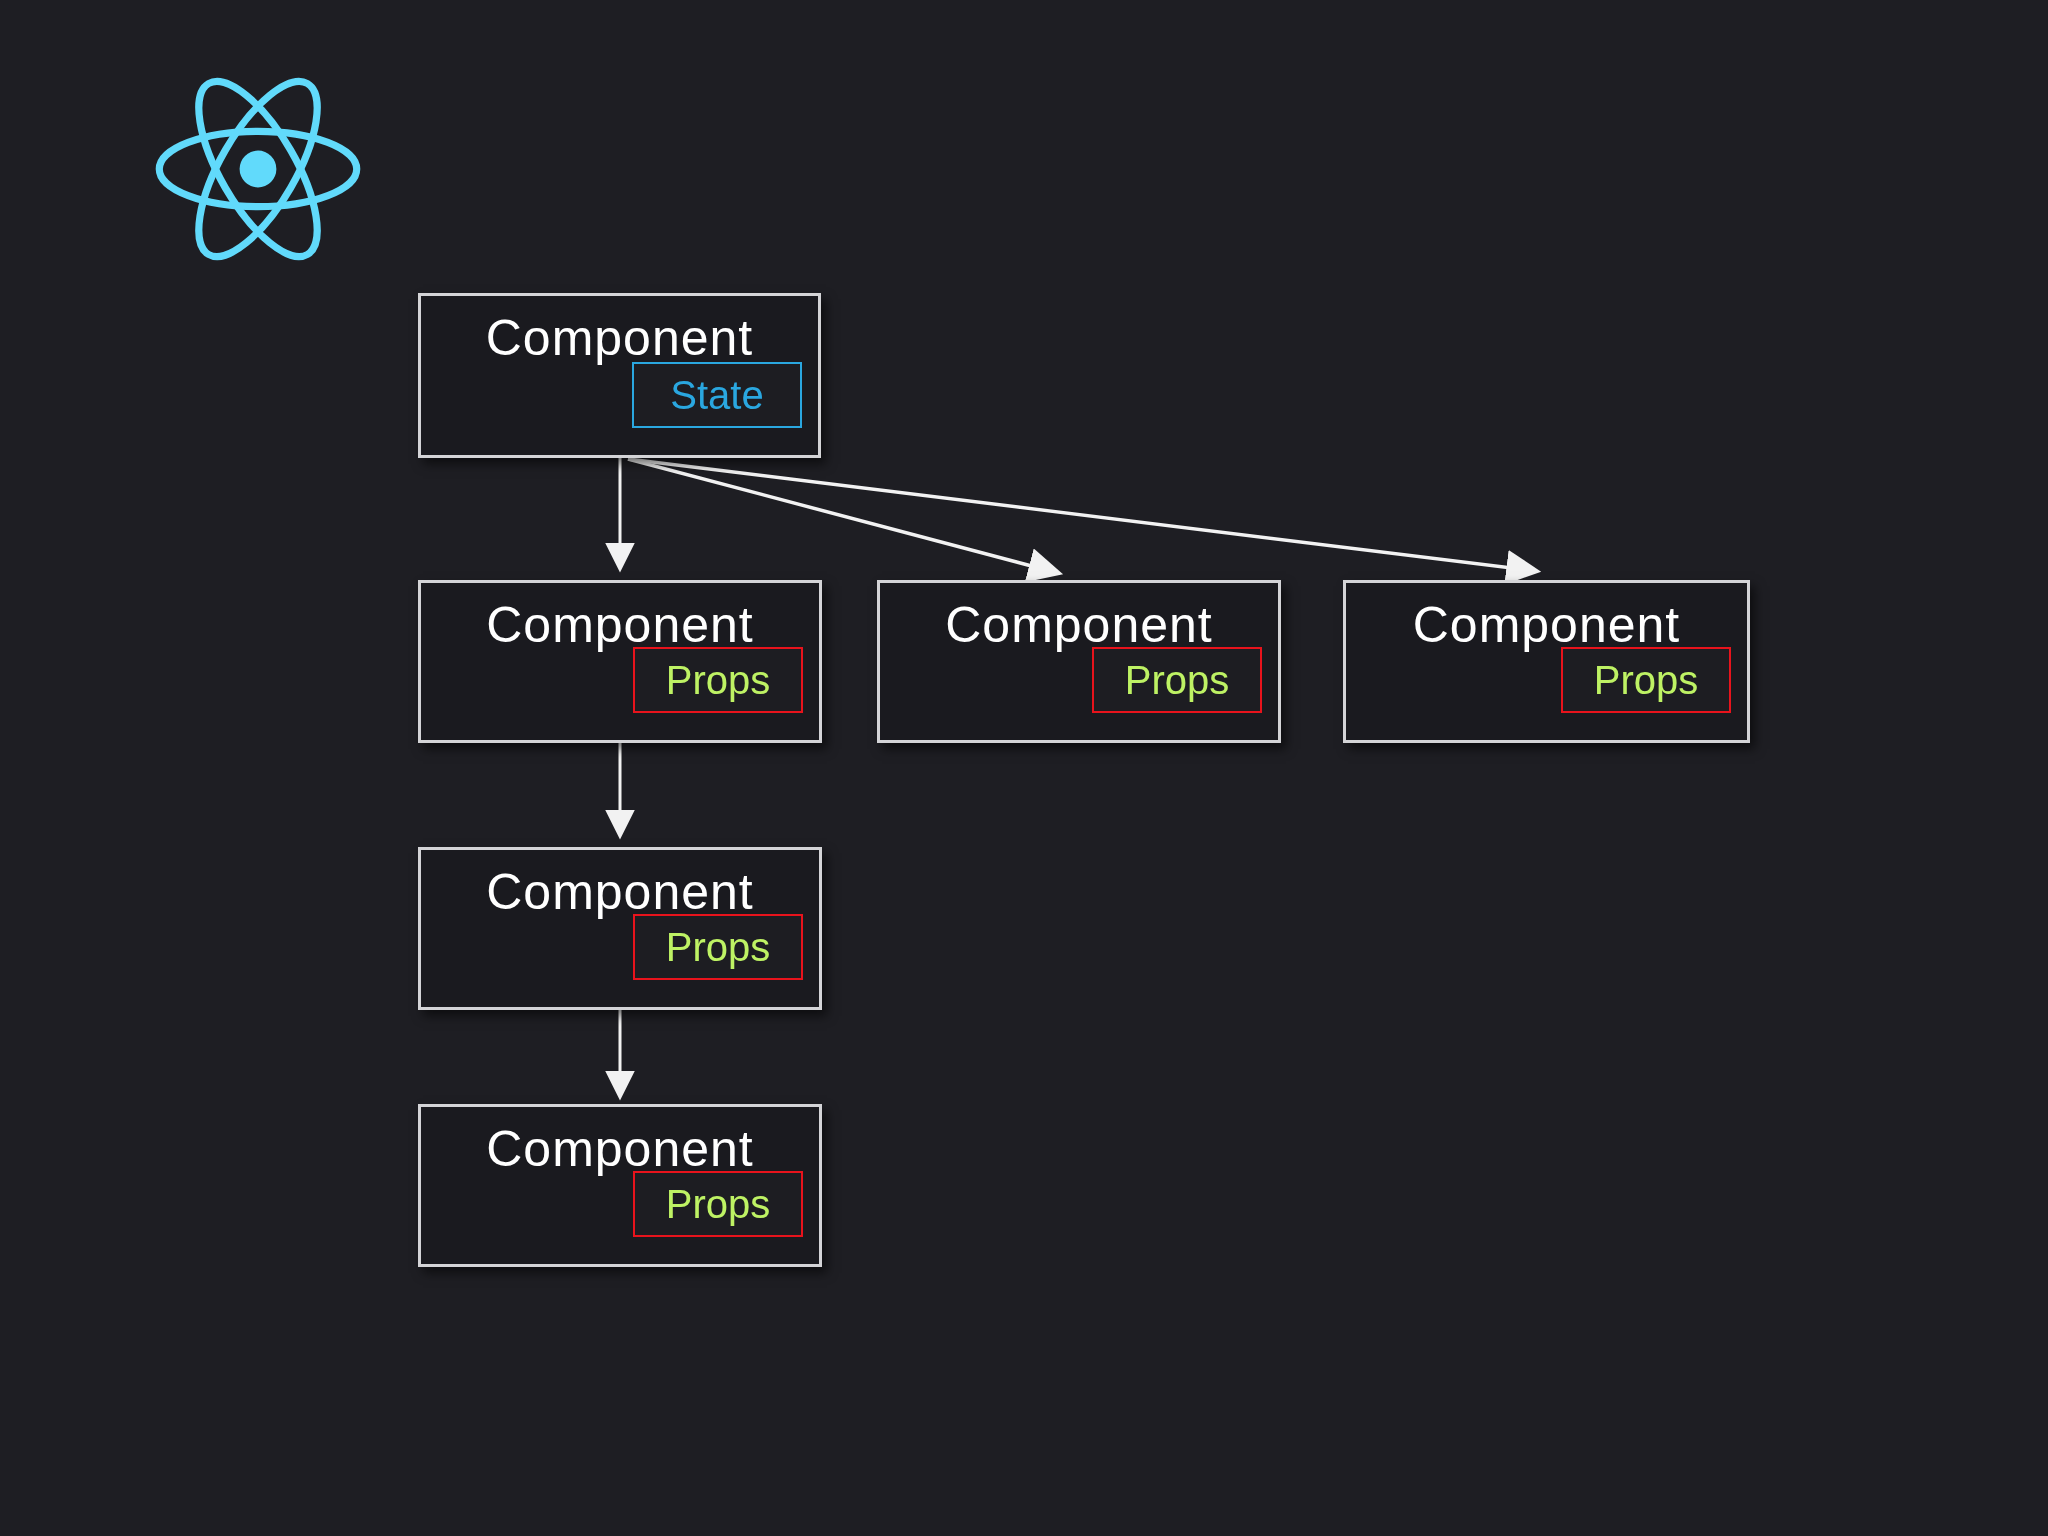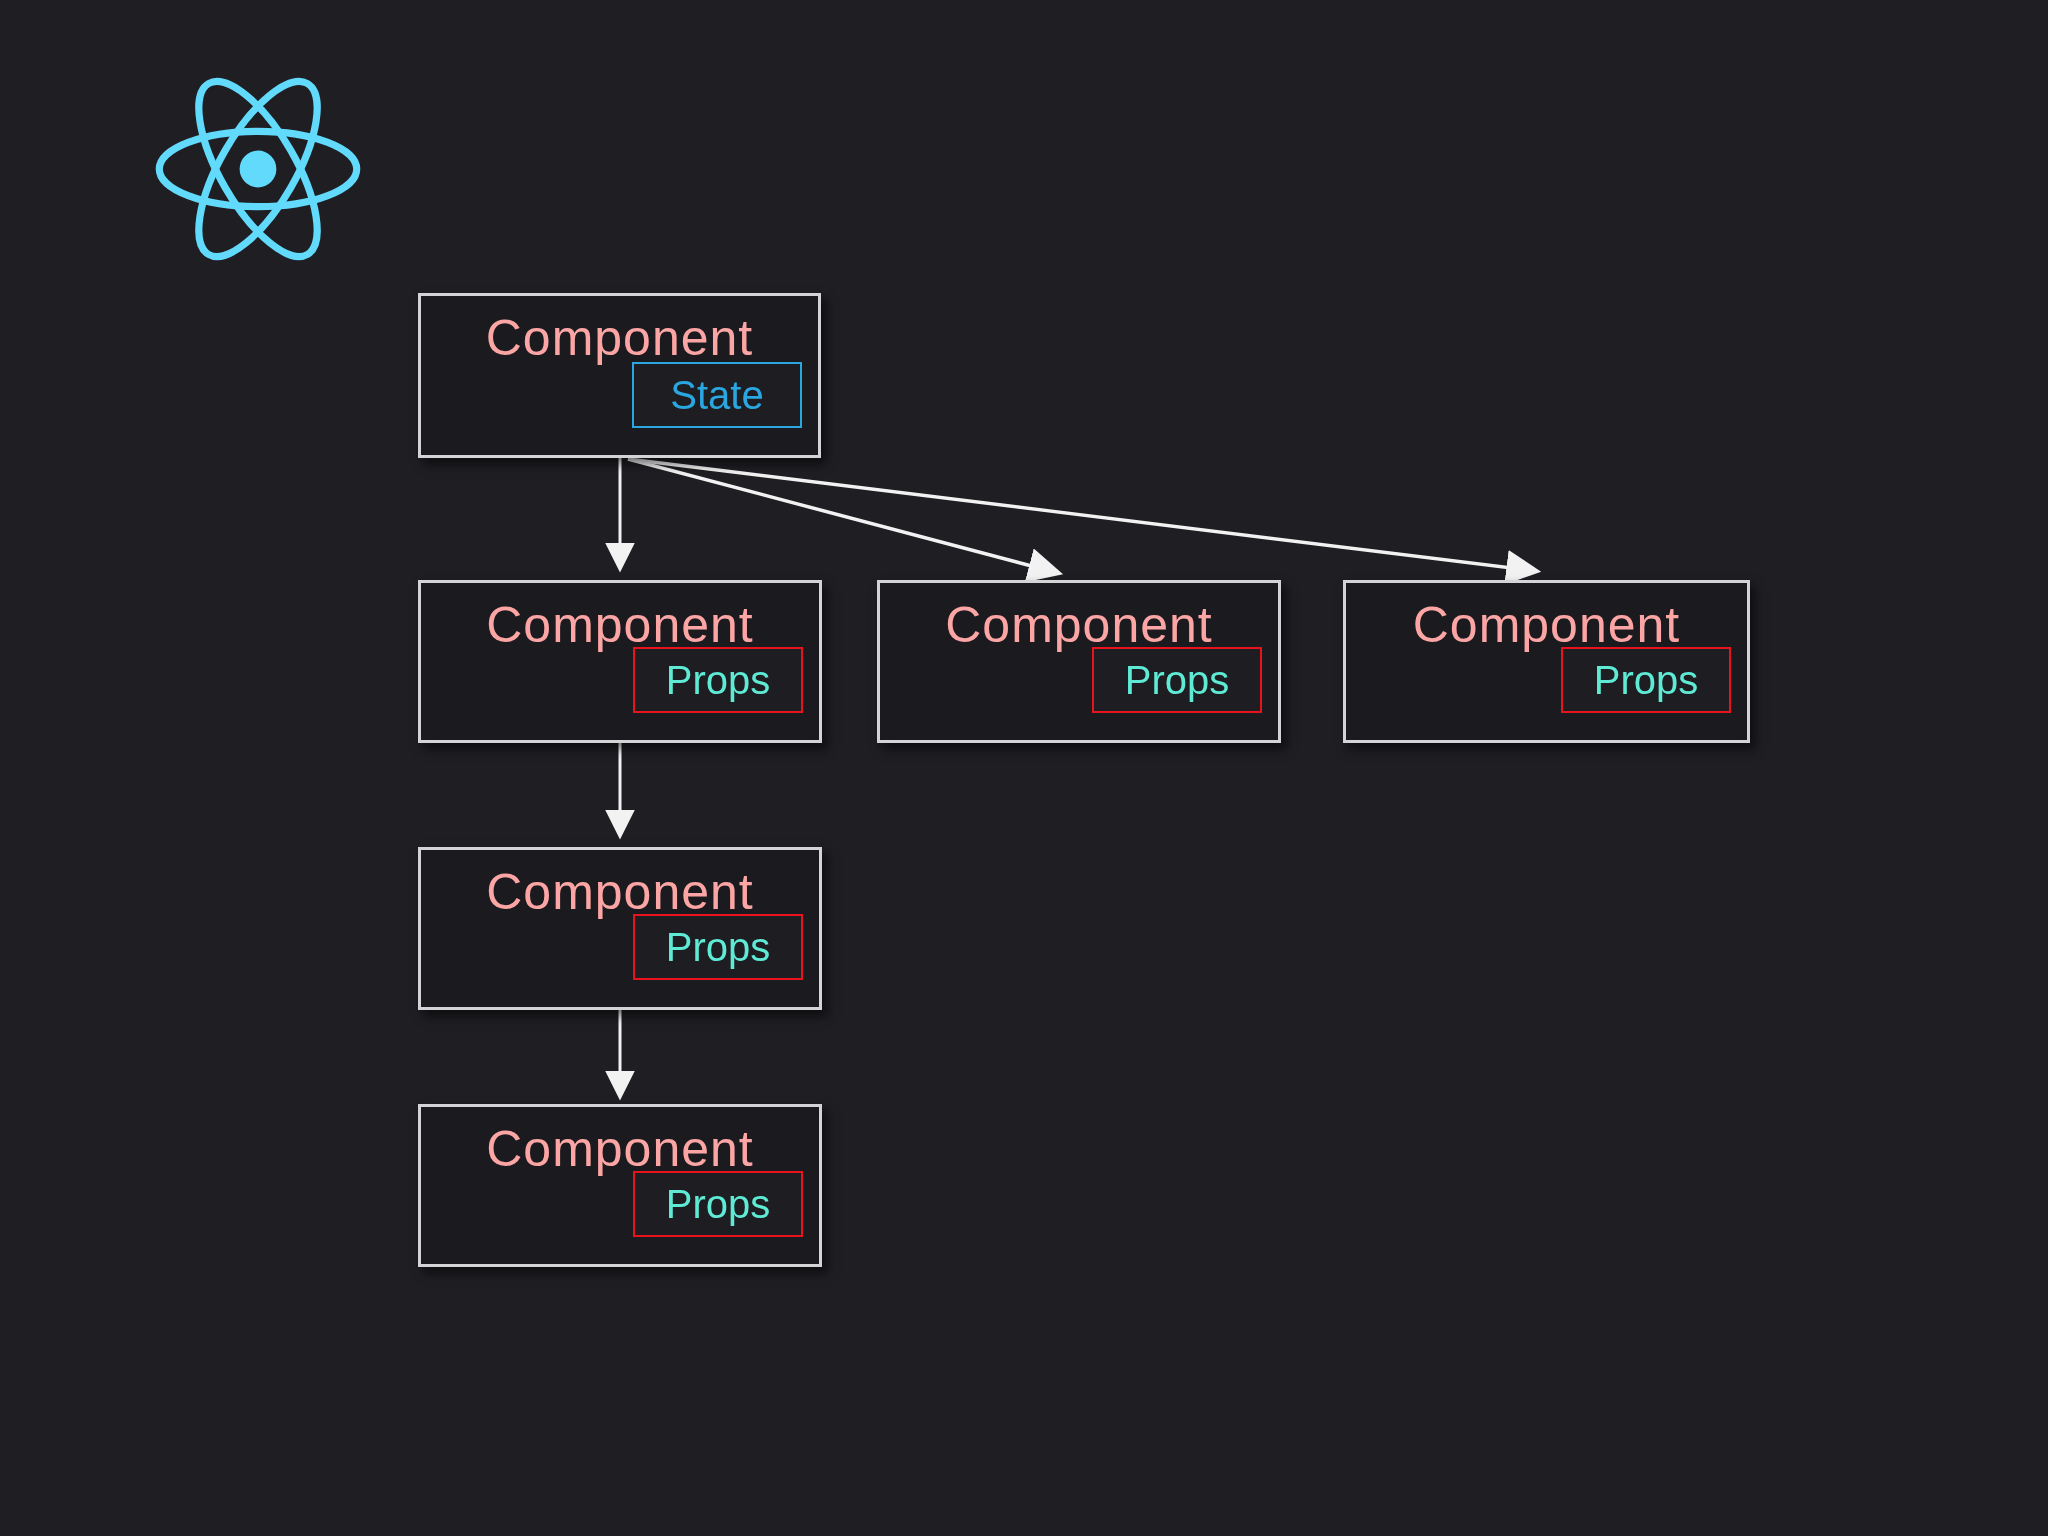--- a/index.html
+++ b/index.html
@@ -35,21 +35,21 @@
     box-sizing: border-box;
     background: #1a1a1f;
     border: 3px solid #d4d4d7;
     box-shadow: 5px 6px 10px rgba(0,0,0,0.55);
   }
   .node-title {
     margin-top: 15px;
     text-align: center;
     font-size: 50px;
     letter-spacing: 1px;
-    color: #fca5a5;
+    color: #ffffff;
     line-height: 1.1;
   }
   .badge {
     position: absolute;
     right: 16px;
     bottom: 27px;
     width: 170px;
     height: 66px;
     box-sizing: border-box;
     background: #1d1d22;
@@ -58,21 +58,21 @@
     justify-content: center;
     font-size: 40px;
     line-height: 1;
   }
   .badge.state {
     border: 2px solid #2aa7e0;
     color: #2aa7e0;
   }
   .badge.props {
     border: 2px solid #e8131c;
-    color: #5eead4;
+    color: #bef264;
   }
   
   #node-root   { left: 418px;  top: 293px;  width: 403px; height: 165px; }
   #node-c1     { left: 418px;  top: 580px;  width: 404px; height: 163px; }
   #node-c2     { left: 877px;  top: 580px;  width: 404px; height: 163px; }
   #node-c3     { left: 1343px; top: 580px;  width: 407px; height: 163px; }
   #node-g1     { left: 418px;  top: 847px;  width: 404px; height: 163px; }
   #node-gg1    { left: 418px;  top: 1104px; width: 404px; height: 163px; }
 </style>
 </head>

